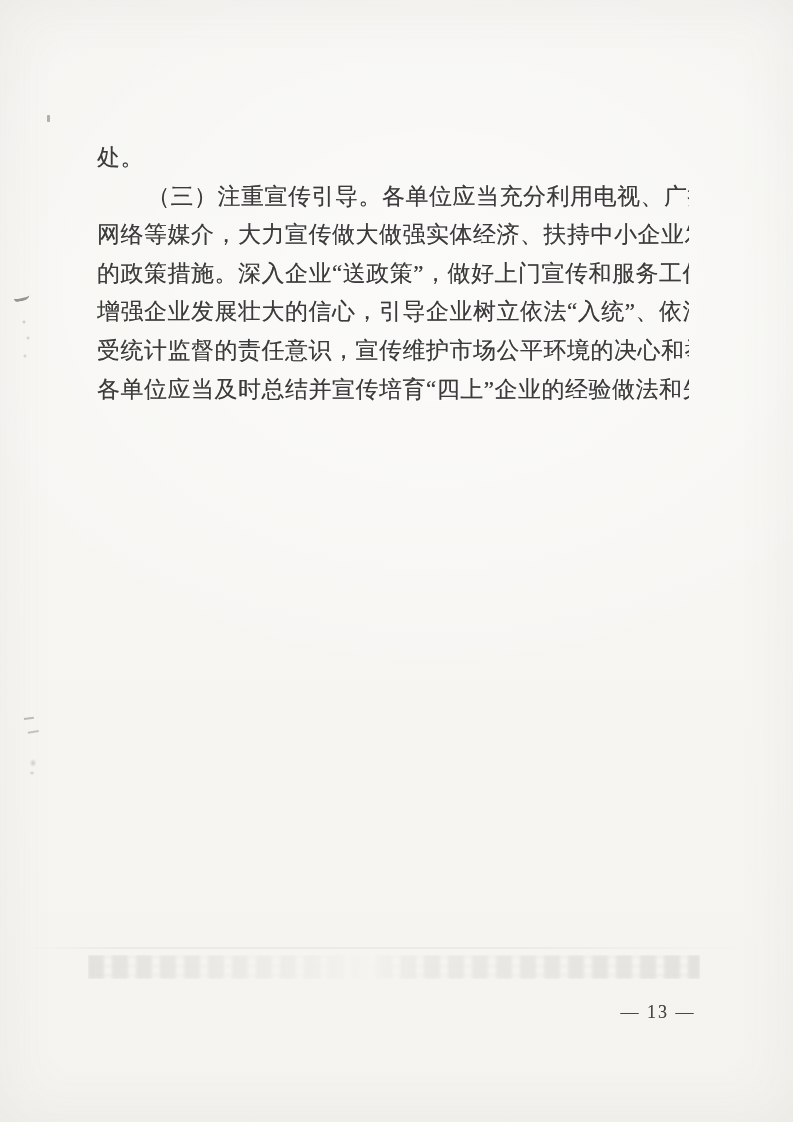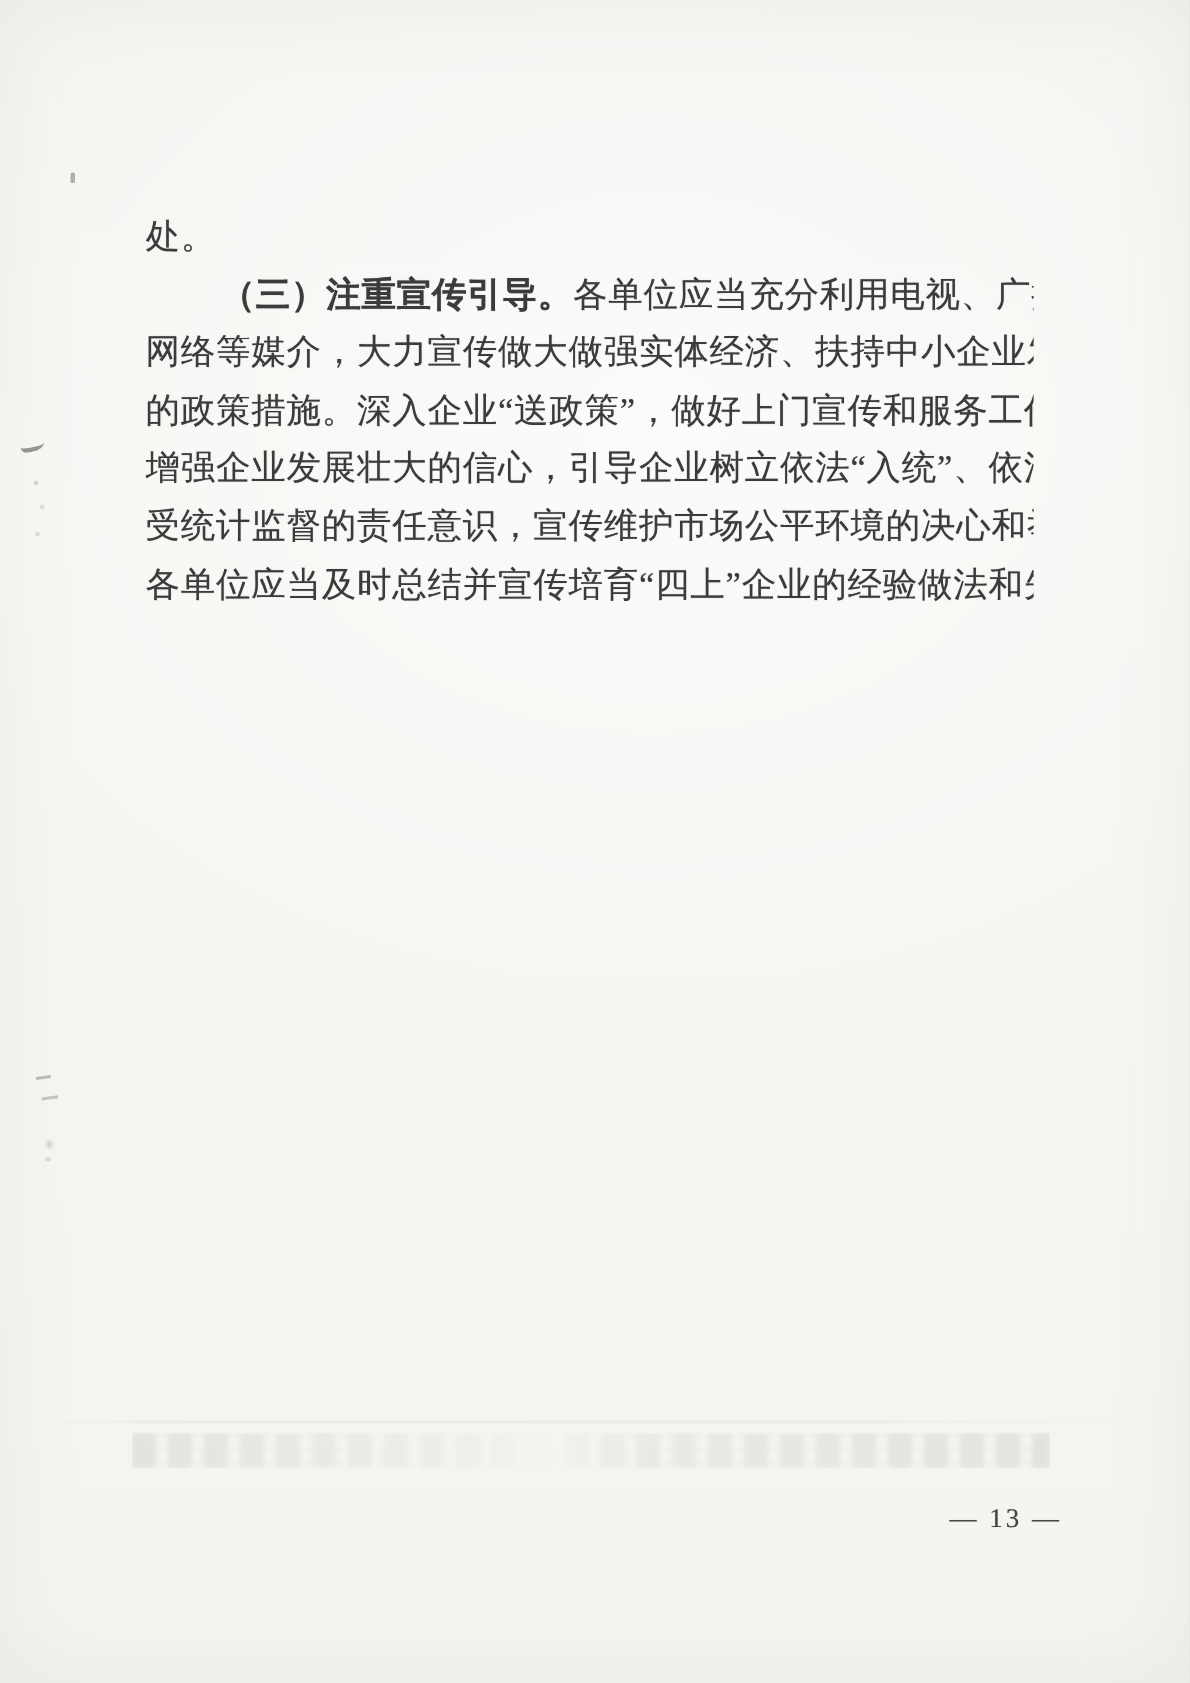--- a/index.html
+++ b/index.html
@@ -36,28 +36,28 @@
     text-align: left;
   }
   .line.justify {
     text-align: justify;
     text-align-last: justify;
   }
   .line.indent {
     text-indent: 50px;
   }
   .bold-heading {
-    font-weight: 700;
+    font-weight: 400;
   }
   .page-number {
     position: absolute;
     top: 1002px;
     left: 608px;
     width: 100px;
-    text-align: right;
+    text-align: center;
     font-size: 18px;
     letter-spacing: 2px;
     color: #444;
     text-shadow: 0 0 0.5px rgba(70,70,70,0.5);
   }
   
   .crease {
     position: absolute;
     left: 20px;
     top: 947px;

